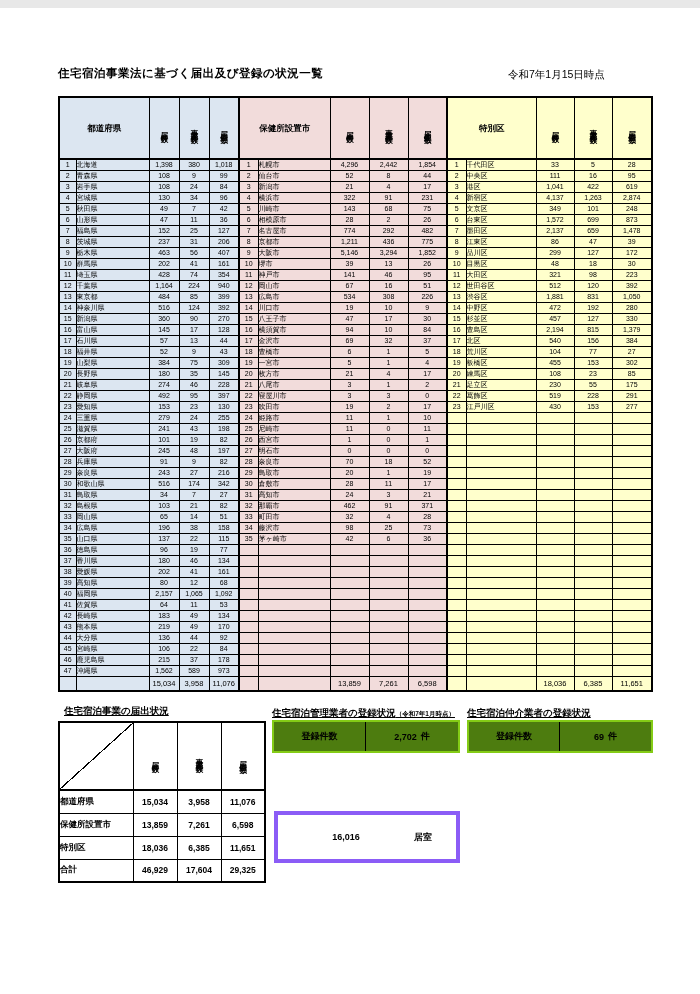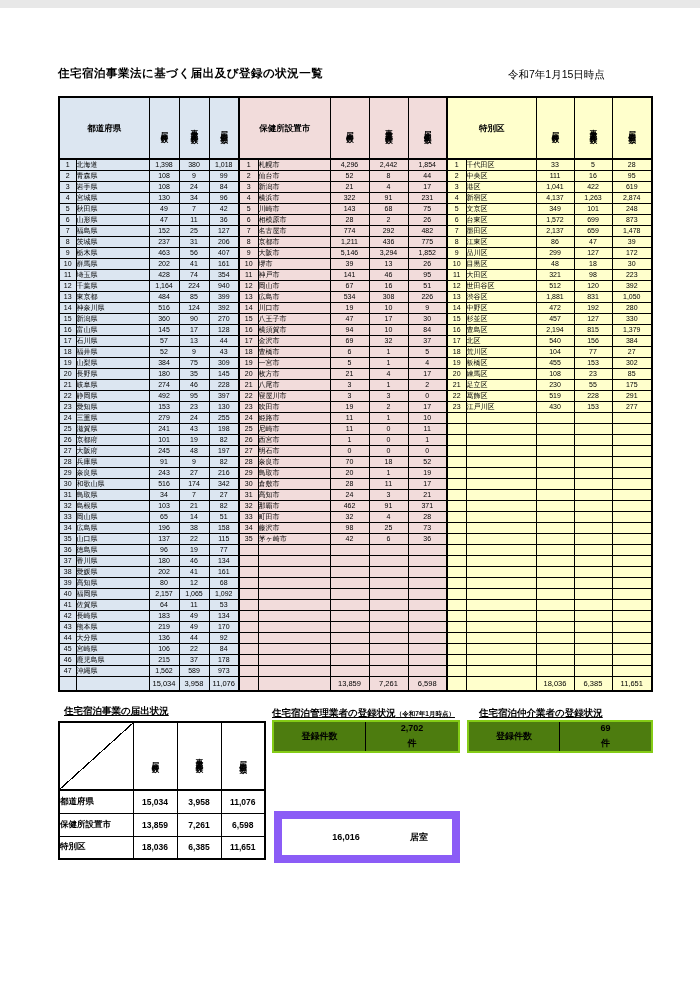--- a/index.html
+++ b/index.html
@@ -31,22 +31,22 @@
   table.sum th,table.sum td{border:1px solid #000;padding:0;}
   table.sum thead th{height:68px;vertical-align:middle;text-align:center;border-bottom:2px solid #000;}
   th.diag{background:linear-gradient(to bottom right,transparent calc(50% - .6px),#000 calc(50% - .6px),#000 calc(50% + .6px),transparent calc(50% + .6px));}
   table.sum td{height:23px;font-size:8.5px;}
   td.slabel{font-weight:bold;text-align:left;padding-left:3px;}
   td.snum{font-weight:bold;text-align:center;}
 
   
   .reg-box{position:absolute;display:flex;border:2px solid #84cc16;height:33px;background:#4d7c0f;}
   .reg-box .lbl{width:50%;border-right:1.5px solid #000;display:flex;align-items:center;justify-content:center;font-weight:bold;font-size:9px;}
-  .reg-box .val{width:50%;display:flex;align-items:center;justify-content:center;font-weight:bold;font-size:9px;gap:4px;flex-direction:column;}
-  .tokku-box{position:absolute;left:274px;top:803px;width:186px;height:52px;border:8px solid #8b5cf6;display:flex;align-items:center;background:#fff;}
+  .reg-box .val{width:50%;display:flex;align-items:center;justify-content:center;font-weight:bold;font-size:9px;gap:4px;}
+  .tokku-box{position:absolute;left:274px;top:803px;width:186px;height:52px;border:4px solid #8b5cf6;display:flex;align-items:center;background:#fff;}
   .tokku-box .tval{flex:1;text-align:center;font-weight:bold;font-size:9px;}
   .tokku-box .tunit{width:42px;text-align:left;font-weight:bold;font-size:9px;font-family:Liberation Serif, serif;}
 </style>
 </head>
 <body>
 
 <div class="page">
 
   <div class="doc-title">住宅宿泊事業法に基づく届出及び登録の状況一覧</div>
   <div class="doc-date">令和7年1月15日時点</div>
@@ -933,33 +933,39 @@
           <td class="snum">13,859</td>
           <td class="snum">7,261</td>
           <td class="snum">6,598</td>
         </tr>
         <tr>
           <td class="slabel">特別区</td>
           <td class="snum">18,036</td>
           <td class="snum">6,385</td>
           <td class="snum">11,651</td>
         </tr>
+        <tr>
+          <td class="slabel">合計</td>
+          <td class="snum">46,929</td>
+          <td class="snum">17,604</td>
+          <td class="snum">29,325</td>
+        </tr>
       </tbody>
   </table>
 
   <div class="sec-title" style="left:272px;top:699px;"><span>住宅宿泊管理業者の登録状況</span><span class="sec-note">（令和7年1月時点）</span></div>
   <div class="reg-box" style="left:272px;top:712px;width:188px;">
     <div class="lbl">登録件数</div>
     <div class="val">
         <span>2,702</span>
         <span>件</span>
       </div>
   </div>
 
-  <div class="sec-title" style="left:479px;top:699px;">住宅宿泊仲介業者の登録状況</div>
+  <div class="sec-title" style="left:467px;top:699px;">住宅宿泊仲介業者の登録状況</div>
   <div class="reg-box" style="left:467px;top:712px;width:186px;">
     <div class="lbl">登録件数</div>
     <div class="val">
         <span>69</span>
         <span>件</span>
       </div>
   </div>
 
   <div class="tokku-box">
     <span class="tval">16,016</span>

